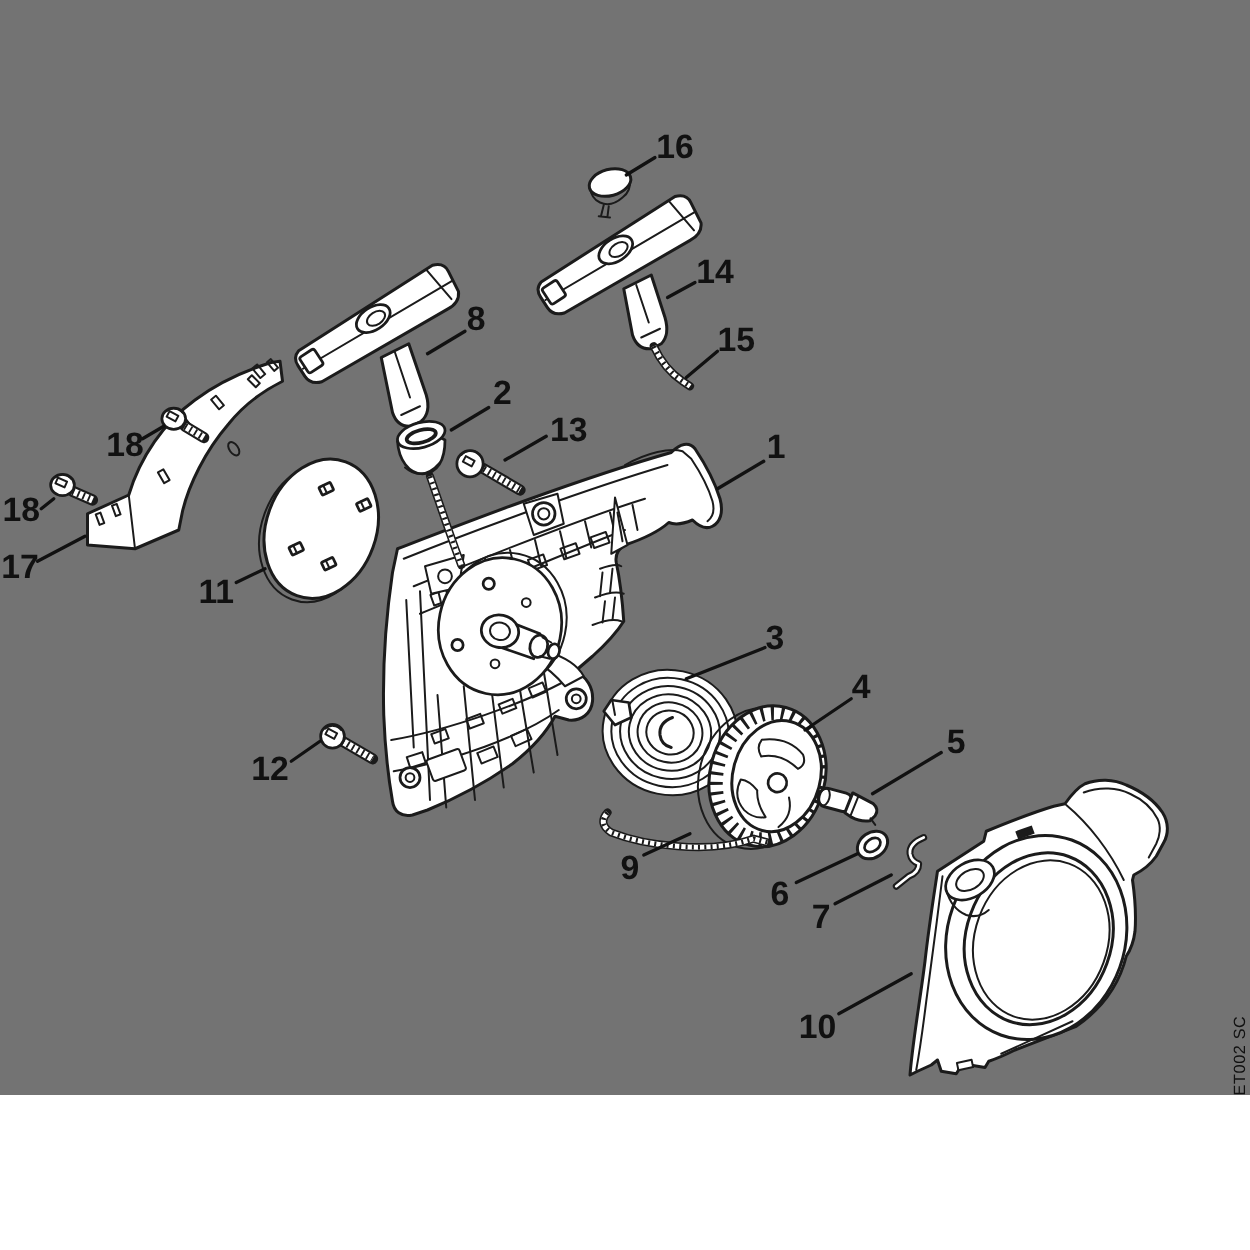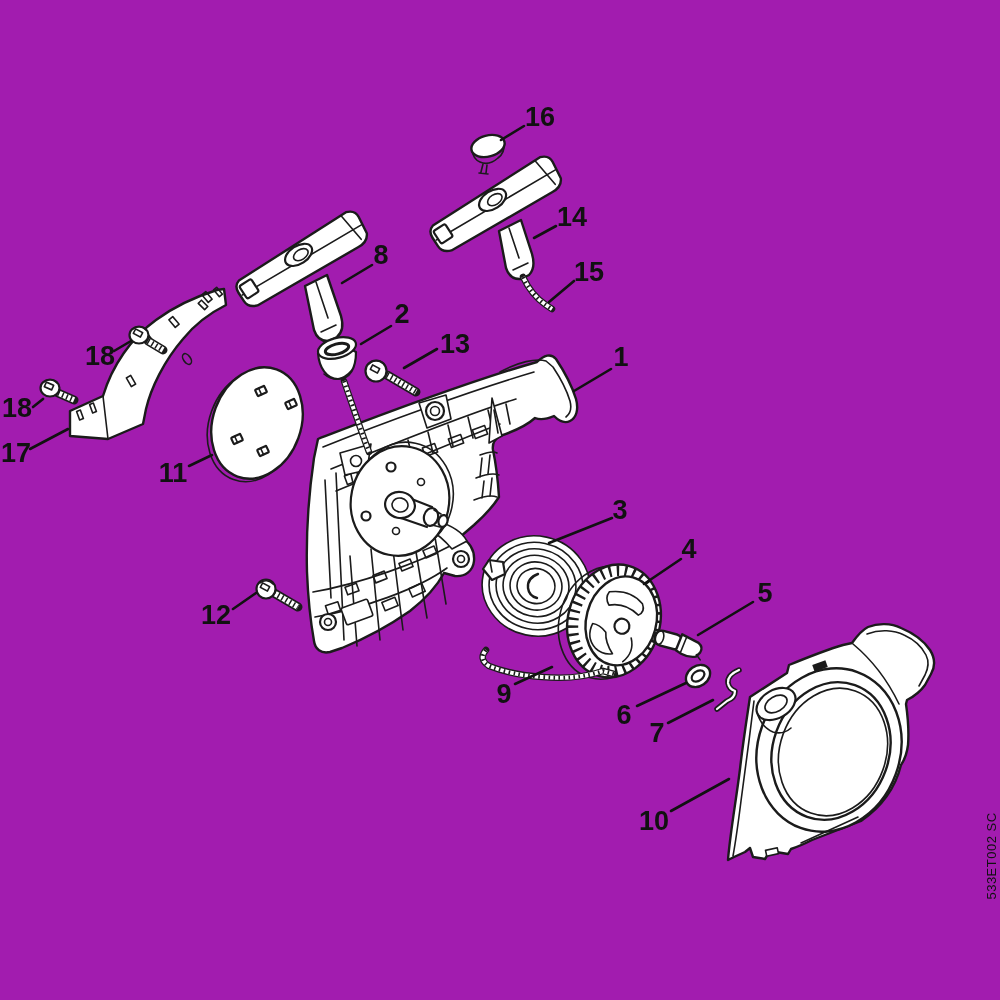--- a/index.html
+++ b/index.html
@@ -1,16 +1,16 @@
 <!DOCTYPE html>
 <html><head>
 <meta charset="utf-8">
 <style>
   html,body{margin:0;padding:0;background:#ffffff;}
-  .stage{position:relative;width:1000px;height:1000px;background:#a21caf;overflow:hidden;}
+  .stage{position:relative;width:1000px;height:876px;background:#737373;overflow:hidden;}
   svg{position:absolute;left:0;top:0;}
   .ln{fill:none;stroke:#1b1b1b;stroke-width:2.2;stroke-linejoin:round;stroke-linecap:round;}
   .ln3{fill:none;stroke:#1b1b1b;stroke-width:2.4;stroke-linejoin:round;stroke-linecap:round;}
   .ln2{fill:none;stroke:#1b1b1b;stroke-width:1.6;stroke-linejoin:round;stroke-linecap:round;}
   .fw{fill:#ffffff;}
   .leader{stroke:#111111;stroke-width:2.6;stroke-linecap:round;}
   .lbl{font:bold 27px "Liberation Sans","DejaVu Sans",sans-serif;fill:#111111;}
   .code{font:13px "Liberation Sans","DejaVu Sans",sans-serif;fill:#111111;letter-spacing:0.5px;}
   .ticks{fill:none;stroke:#1b1b1b;stroke-width:11;stroke-dasharray:2.4 5.5;}
   .ropeA{fill:none;stroke:#1b1b1b;stroke-width:6.5;stroke-linecap:round;}

